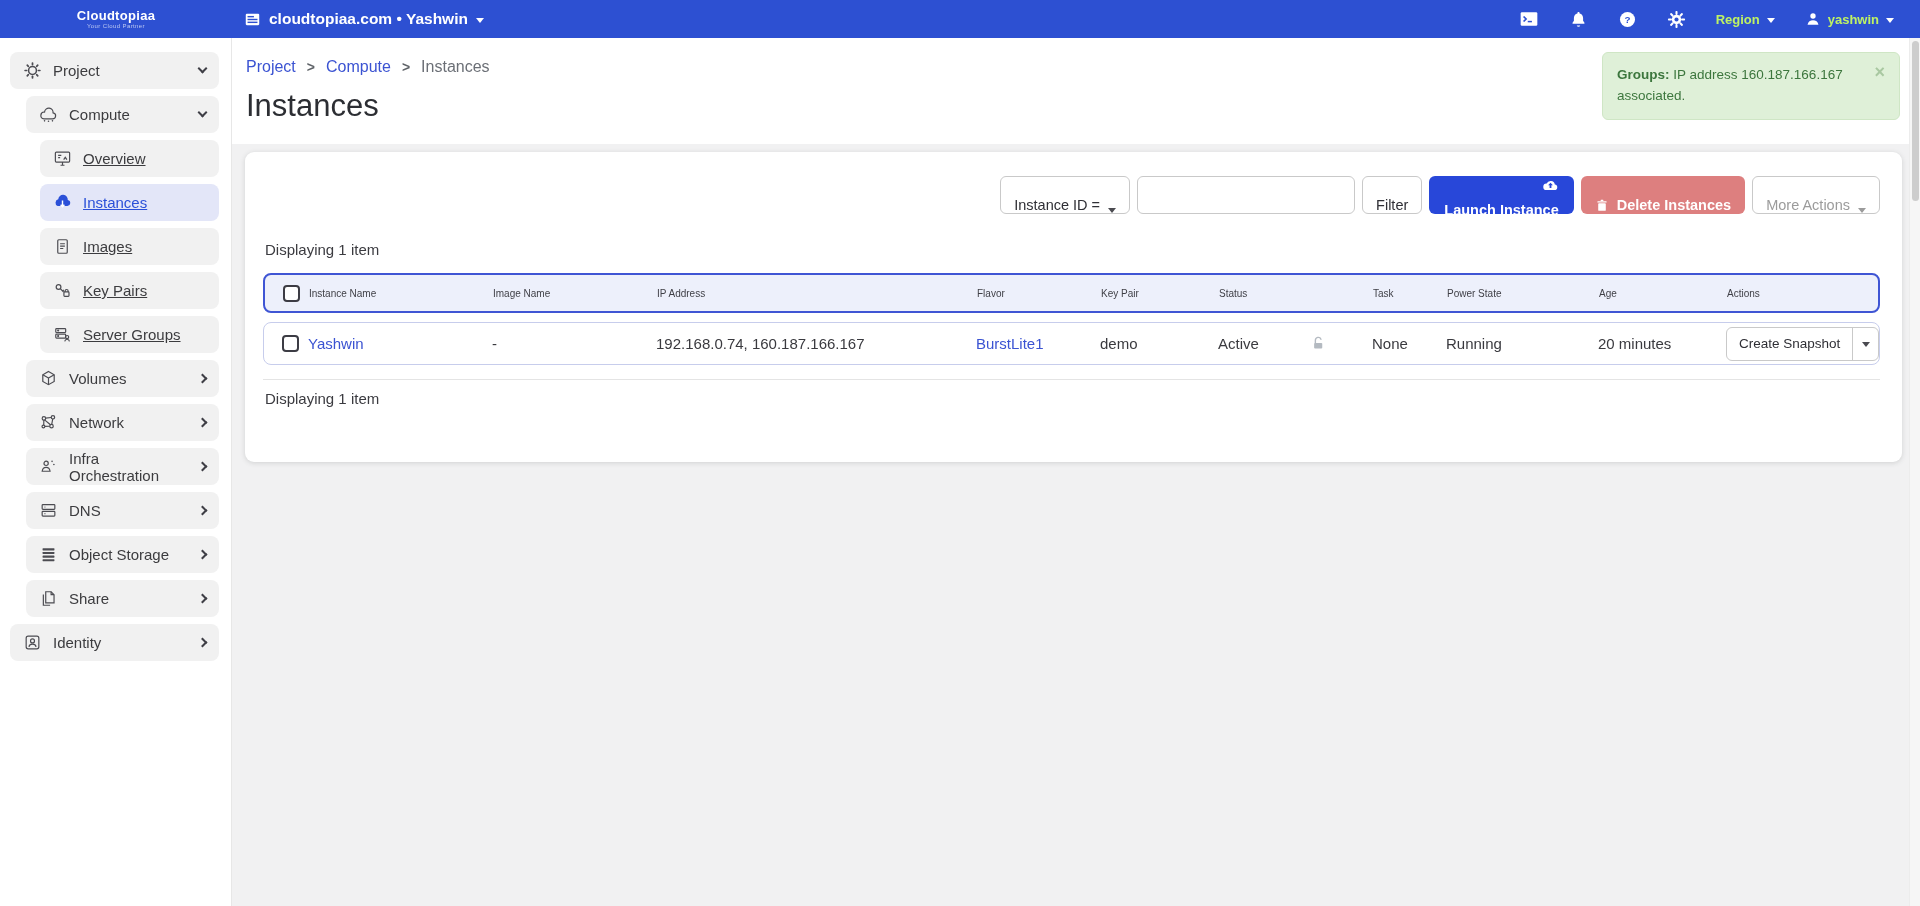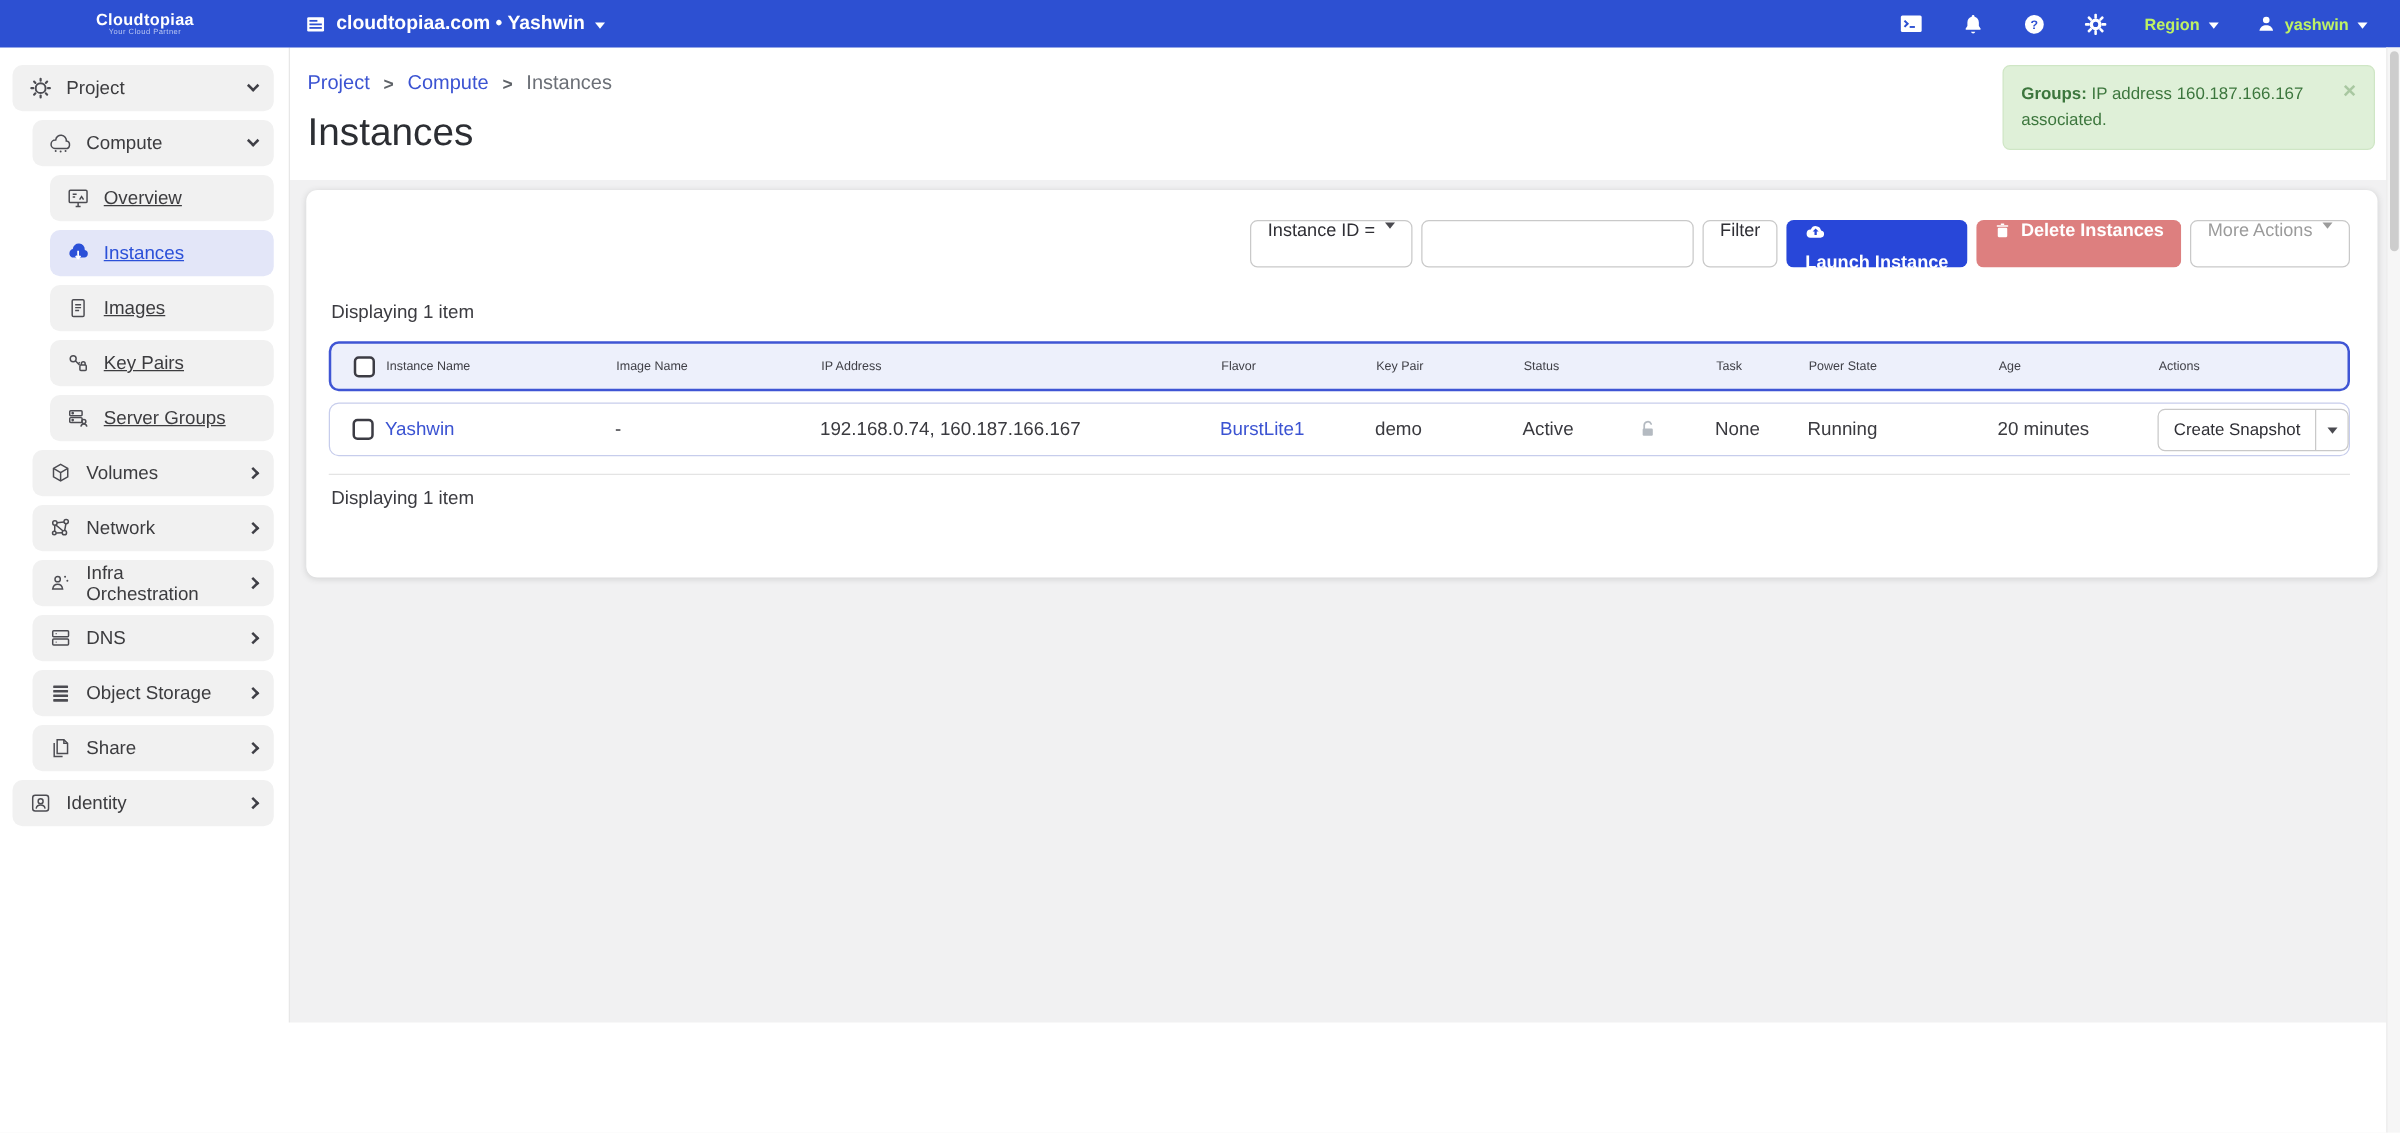--- a/index.html
+++ b/index.html
@@ -11,21 +11,21 @@
   .nav-logo { width:232px; flex:none; display:flex; flex-direction:column; align-items:center; justify-content:center; cursor:pointer; }
   .logo-title { color:#fff; font-weight:bold; font-size:13px; letter-spacing:.3px; line-height:14px; }
   .logo-tag { color:#bcc8f2; font-size:6px; letter-spacing:.4px; }
   .nav-context { display:flex; align-items:center; gap:8px; color:#fff; font-size:15.5px; font-weight:600; margin-left:12px; cursor:pointer; }
   .wcaret { width:0; height:0; border-left:4.5px solid transparent; border-right:4.5px solid transparent; border-top:5.5px solid #fff; margin-top:2px; }
   .nav-right { margin-left:auto; display:flex; align-items:center; gap:30px; padding-right:26px; }
   .nav-ic { display:flex; align-items:center; cursor:pointer; }
   .nav-dd { display:flex; align-items:center; gap:7px; color:#bef264; font-size:13px; font-weight:600; cursor:pointer; }
 
   
-  .shell { display:flex; height:780px; }
+  .shell { display:flex; height:868px; }
   .sidebar { width:232px; flex:none; background:#fff; border-right:1px solid #e7e7e7; padding:14px 12px 0 10px; }
   .sn { height:37px; margin-bottom:7px; background:#f1f1f1; border-radius:8px; display:flex; align-items:center; gap:11px; padding:0 13px; font-size:15px; color:#3c3c3f; cursor:pointer; }
   .sn .sic { display:flex; flex:none; color:#4c4c52; }
   .sn.l2 { margin-left:16px; }
   .sn.l3 { margin-left:30px;text-decoration:underline; }
   .sn.active { background:#e3e6f8; color:#2b50d8; }
   .sn.active .sic { color:#2b50d8; }
   .chev { width:7px; height:7px; border-right:2.2px solid #3f3f46; border-bottom:2.2px solid #3f3f46; margin-left:auto; flex:none; }
   .chev.down { transform:rotate(45deg); margin-top:-4px; }
   .chev.right { transform:rotate(-45deg); }
@@ -36,21 +36,21 @@
   .breadcrumb { display:flex; align-items:center; gap:11px; font-size:16px; }
   .crumb-link { color:#3b53d2; cursor:pointer; }
   .crumb-sep { color:#5f6368; font-weight:bold; font-size:14px; }
   .crumb-cur { color:#6b6f76; }
   .page-title { margin-top:12px; font-size:31px; font-weight:500; color:#2c2e33; }
   .content { flex:1; padding:8px 18px 0 13px; }
   .card { background:#fff; border-radius:9px; height:310px; box-shadow:0 1px 5px rgba(60,64,67,.18); padding:24px 22px 0 18px; }
 
   
   .toolbar { display:flex; justify-content:flex-end; align-items:center; gap:7px; }
-  .btn { height:38px; border-radius:6px; border:1px solid transparent; display:inline-flex; align-items:flex-start; gap:8px; font-size:14.5px; cursor:pointer; background:#fff; font-family:inherit; }
+  .btn { height:38px; border-radius:6px; border:1px solid transparent; display:inline-flex; align-items:flex-end; gap:8px; font-size:14.5px; cursor:pointer; background:#fff; font-family:inherit; }
   .btn.white { border-color:#c9c9c9; color:#2f2f35; padding:0 13px; }
   .btn.blue  { background:#2847d9; color:#fff; font-weight:600; padding:0 14px;flex-direction:column; }
   .btn.red   { background:#dd7f7f; color:#fff; font-weight:600; padding:0 13px; }
   .btn.muted { color:#9b9b9b; }
   .tri { width:0; height:0; border-left:4px solid transparent; border-right:4px solid transparent; border-top:5px solid #4a4a50; margin-top:1px; }
   .tri.gray { border-top-color:#9b9b9b; }
   .filter-input { width:218px; height:38px; border:1px solid #c9c9c9; border-radius:6px; padding:0 10px; font-size:14.5px; font-family:inherit; color:#2f2f35; outline:none; }
 
   
   .displaying { font-size:15px; color:#3b3b40; margin:27px 0 0 2px; }

